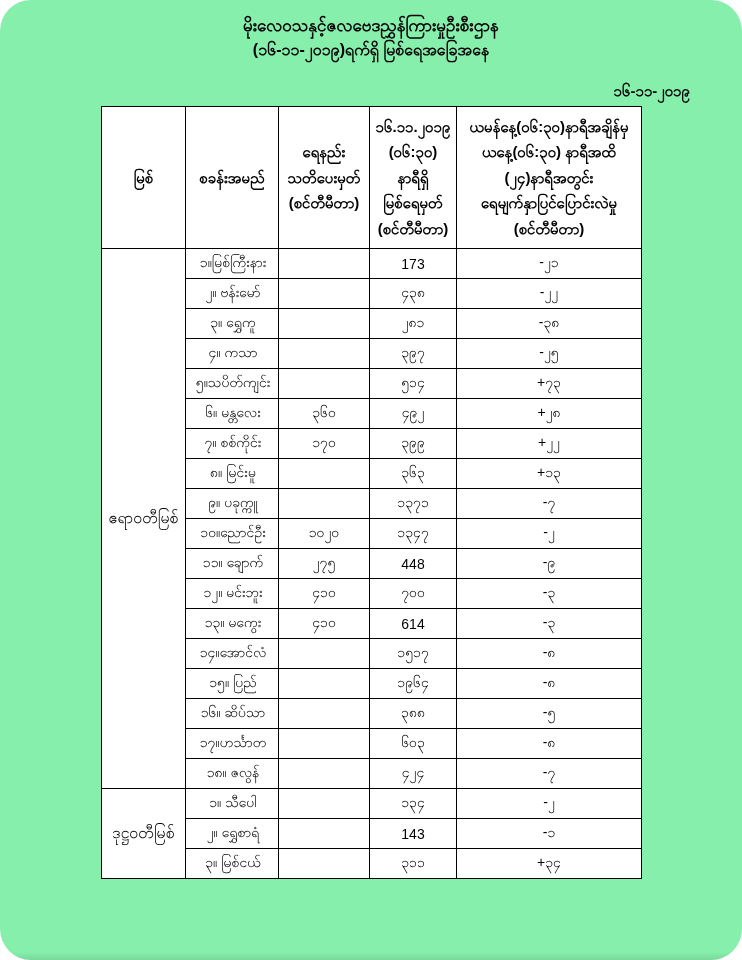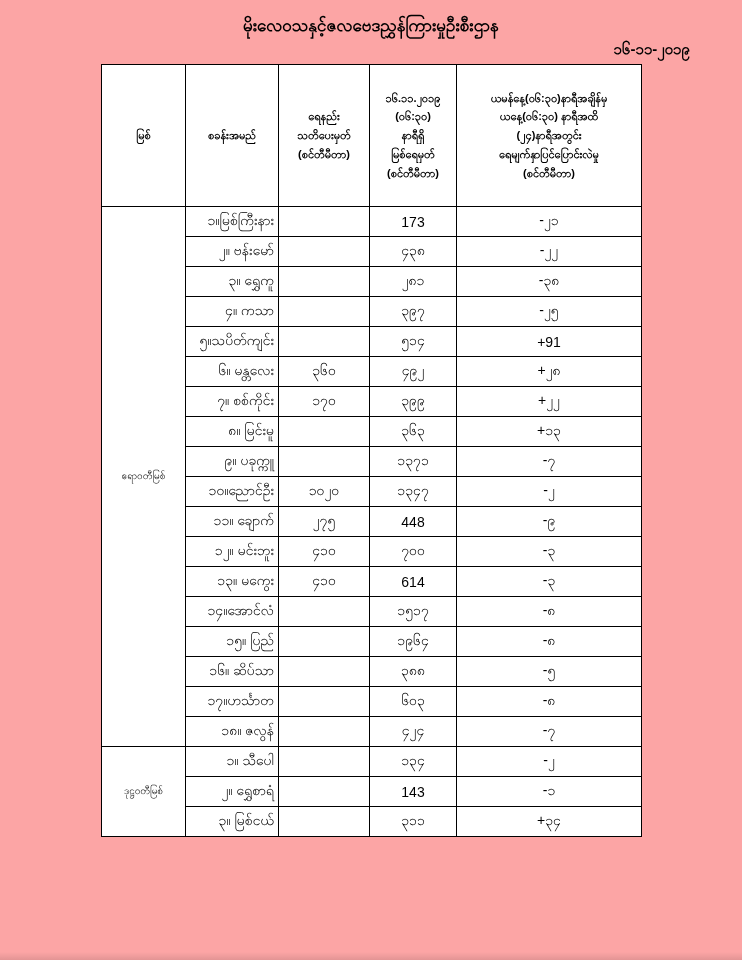--- a/index.html
+++ b/index.html
@@ -1,42 +1,43 @@
 <!DOCTYPE html>
 <html><head>
 <meta charset="utf-8">
 <style>
   html, body { margin: 0; padding: 0; background: #ffffff; }
   .page {
     width: 742px;
     height: 960px;
-    background: #fca5a5;
+    background: #86efac;
     color: #000000;
     font-family: "Liberation Sans", sans-serif;
     position: relative;
     overflow: hidden;
+    border-radius: 31px;
   }
   .doc-title {
     padding-top: 14px;
     text-align: center;
     font-size: 17px;
     font-weight: bold;
     line-height: 24px;
   }
   .doc-subtitle {
     text-align: center;
     font-size: 16px;
     font-weight: bold;
     line-height: 24px;
   }
   .doc-date {
     text-align: right;
     padding-right: 52px;
     font-size: 15px;
-    margin-top: 1px;
+    margin-top: 19px;
     margin-bottom: 3px;
     font-weight: bold;
     padding-left: 48px;
   }
   table.river-table {
     border-collapse: collapse;
     table-layout: fixed;
     margin-left: 101px;
     width: 540px;
     background: #ffffff;
@@ -45,53 +46,54 @@
   .river-table col.c2 { width: 93px; }
   .river-table col.c3 { width: 91px; }
   .river-table col.c4 { width: 87px; }
   .river-table col.c5 { width: 185px; }
   .river-table th, .river-table td {
     border: 1.6px solid #000000;
   }
   .river-table thead tr { height: 142px; }
   .river-table th {
     font-weight: bold;
-    font-size: 11px;
+    font-size: 15px;
     text-align: center;
     vertical-align: middle;
     white-space: pre-line;
     line-height: 1.7;
     padding: 2px 2px;
   }
   .river-table td {
     height: 29px;
     font-size: 14px;
     vertical-align: middle;
     padding: 0 4px;
   }
-  td.name-cell { text-align: right; padding-left: 6px; }
+  td.name-cell { text-align: center; padding-left: 6px; }
   td.num-cell  { text-align: center; }
   td.river-cell {
     text-align: center;
-    font-size: 10px;
+    font-size: 16px;
     font-weight: normal;
     padding: 0 2px;
   }
   .page-shadow {
     position: absolute;
     left: 0; right: 0; bottom: 0;
     height: 8px;
     background: linear-gradient(to bottom, rgba(255,255,255,0), rgba(0,0,0,0.10));
   }
 </style>
 </head>
 <body>
 
 <div class="page">
   <div class="doc-title">မိုးလေဝသနှင့်ဇလဗေဒညွှန်ကြားမှုဦးစီးဌာန</div>
+  <div class="doc-subtitle">(၁၆-၁၁-၂၀၁၉)ရက်ရှိ မြစ်ရေအခြေအနေ</div>
   <div class="doc-date">၁၆-၁၁-၂၀၁၉</div>
 
   <table class="river-table">
     <colgroup>
       <col class="c1">
         <col class="c2">
         <col class="c3">
         <col class="c4">
         <col class="c5">
     </colgroup>
@@ -137,21 +139,21 @@
         <tr>
           <td class="name-cell">၄။ ကသာ</td>
           <td class="num-cell"></td>
           <td class="num-cell">၃၉၇</td>
           <td class="num-cell">-၂၅</td>
         </tr>
         <tr>
           <td class="name-cell">၅။သပိတ်ကျင်း</td>
           <td class="num-cell"></td>
           <td class="num-cell">၅၁၄</td>
-          <td class="num-cell">+91</td>
+          <td class="num-cell">+၇၃</td>
         </tr>
         <tr>
           <td class="name-cell">၆။ မန္တလေး</td>
           <td class="num-cell">၃၆၀</td>
           <td class="num-cell">၄၉၂</td>
           <td class="num-cell">+၂၈</td>
         </tr>
         <tr>
           <td class="name-cell">၇။ စစ်ကိုင်း</td>
           <td class="num-cell">၁၇၀</td>

